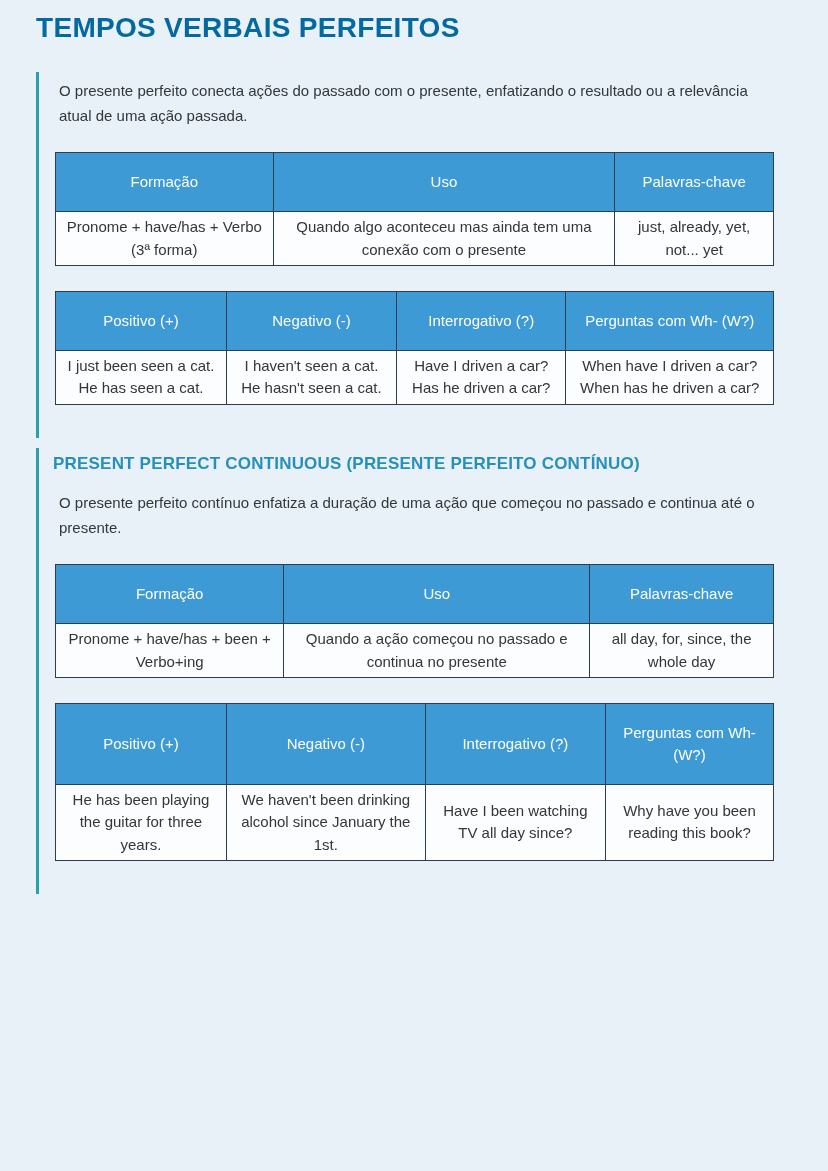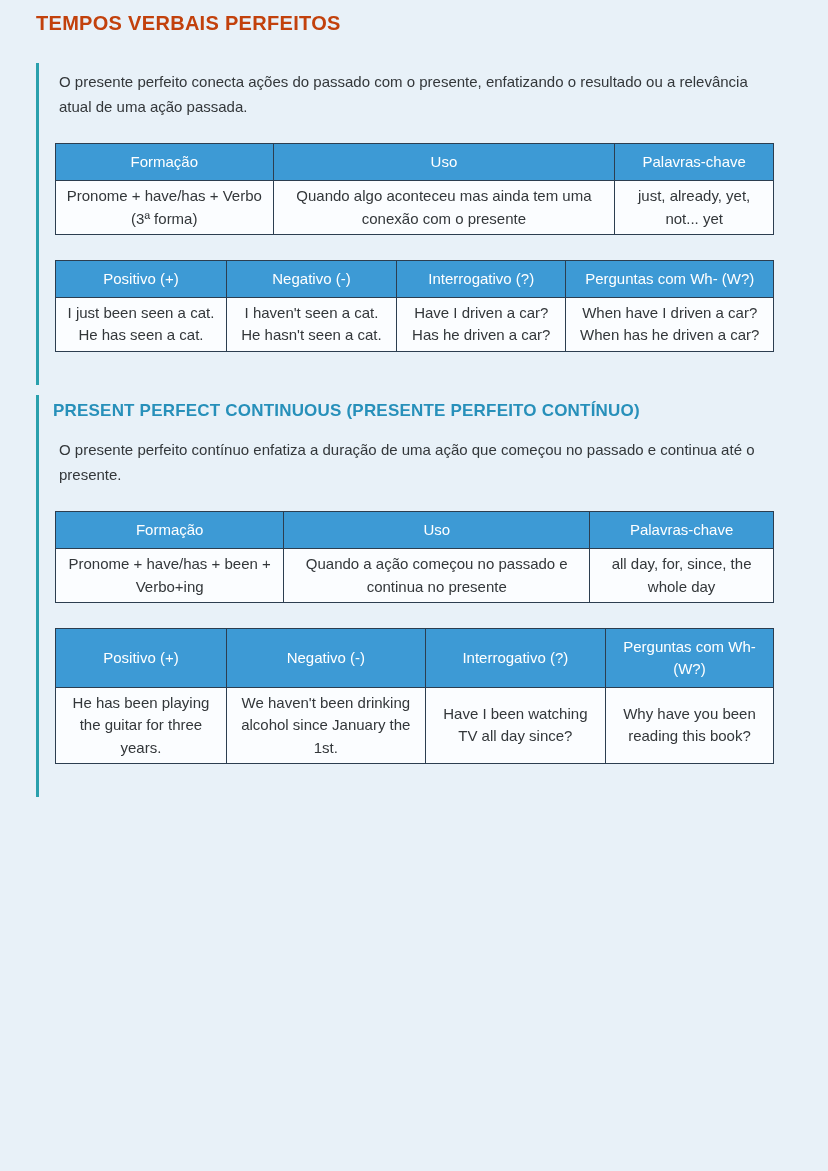--- a/index.html
+++ b/index.html
@@ -9,22 +9,22 @@
   .page {
     position: relative;
     width: 828px;
     height: 1171px;
     background: #e8f1f8;
     padding: 12px 24px 0 36px;
     overflow: hidden;
   }
 
   .page-title {
-    color: #c2410c;
-    font-size: 20px;
+    color: #0369a1;
+    font-size: 28px;
     font-weight: 600;
     letter-spacing: 0.3px;
     margin-bottom: 28px;
   }
 
   .tense-section {
     border-left: 3px solid #2aa0ad;
     padding: 6px 0 8px 14px;
     margin-bottom: 10px;
   }
@@ -52,21 +52,21 @@
     margin: 0 0 25px 2px;
     background: #fbfdff;
   }
 
   .grammar-table th {
     background: #3d9ad5;
     color: #ffffff;
     font-weight: 400;
     font-size: 15px;
     line-height: 1.45;
-    padding: 7px 10px;
+    padding: 18px 10px;
     border: 1px solid #2c3e50;
     text-align: center;
     vertical-align: middle;
   }
 
   .grammar-table td {
     background: #fbfdff;
     color: #33373a;
     font-size: 15px;
     line-height: 1.5;

